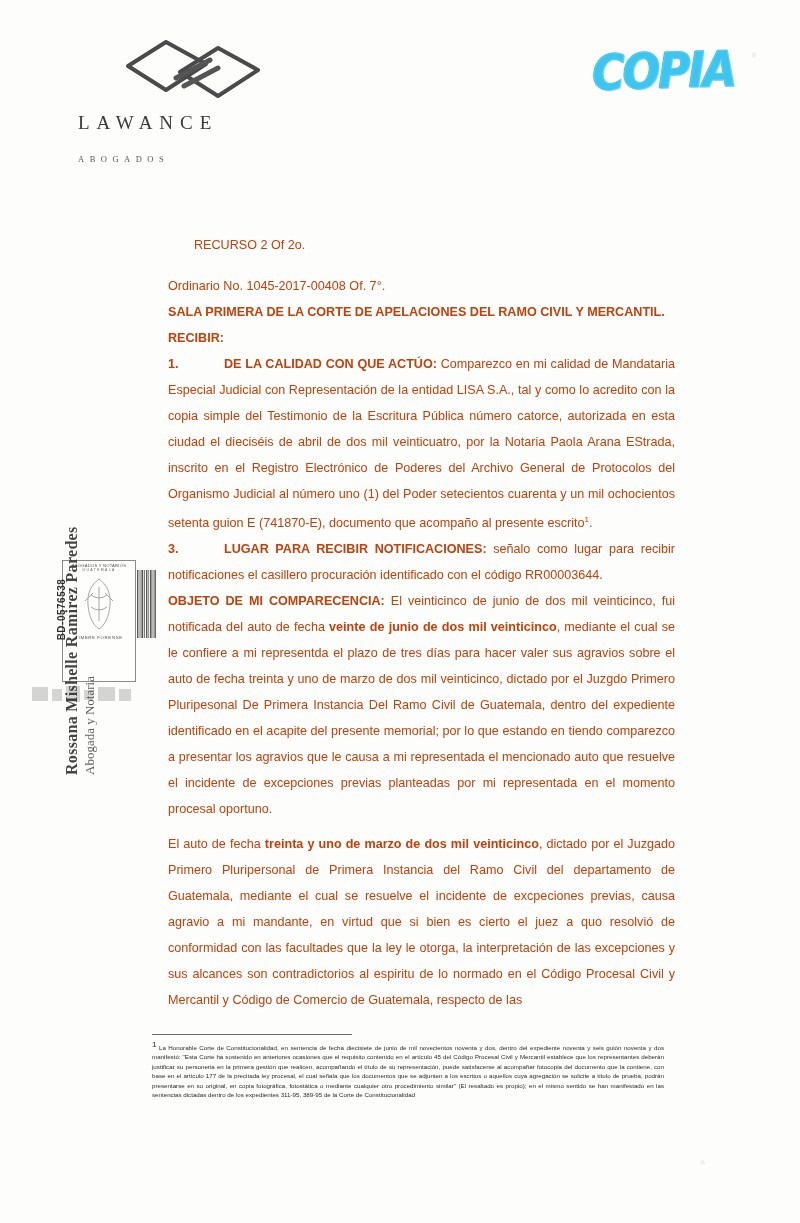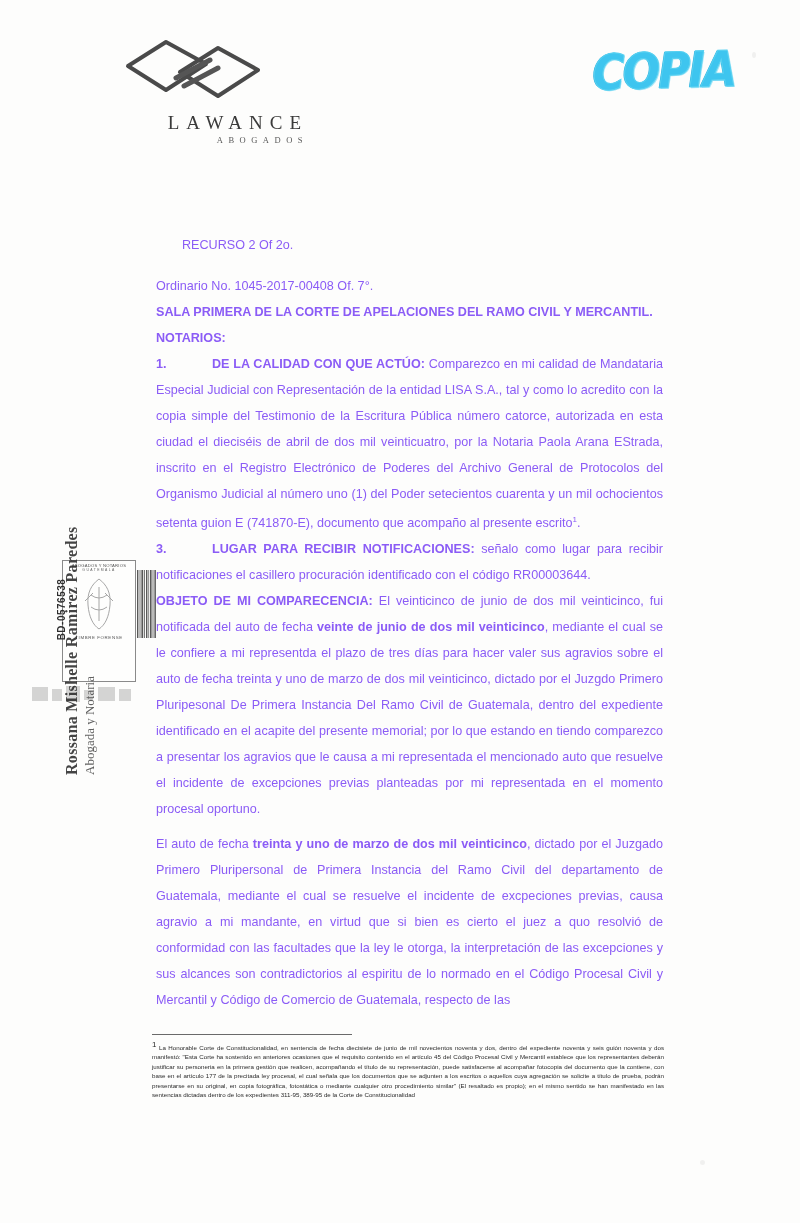--- a/index.html
+++ b/index.html
@@ -21,40 +21,40 @@
     inset: 0;
     background: #fdfdfc;
   }
 
   
   .letterhead {
     position: absolute;
     left: 78px;
     top: 34px;
     width: 230px;
-    text-align: right;
+    text-align: left;
   }
   .logo-mark {
     width: 150px;
     height: 72px;
     margin: 0 auto 6px auto;
     display: block;
   }
   .firm-name {
     font-size: 19px;
     letter-spacing: 7px;
     color: #3a3a3a;
     font-family: "Liberation Serif", serif;
     white-space: nowrap;
   }
   .firm-sub {
     font-size: 8.5px;
     letter-spacing: 5.5px;
     color: #5a5a5a;
-    margin-top: 1px;
+    margin-top: 20px;
     font-family: "Liberation Serif", serif;
   }
 
   
   .copia-stamp {
     position: absolute;
     left: 592px;
     top: 44px;
     font-size: 44px;
     font-weight: bold;
@@ -65,26 +65,26 @@
     transform: scaleY(1.12) rotate(-1.5deg);
     transform-origin: left top;
     opacity: 0.92;
     font-family: "DejaVu Sans", sans-serif;
     -webkit-text-stroke: 1px #49cdf0;
   }
 
   
   .doc-body {
     position: absolute;
-    left: 156px;
+    left: 168px;
     top: 232px;
     width: 507px;
     font-size: 12.6px;
     line-height: 26px;
-    color: #8b5cf6;
+    color: #c2410c;
     text-align: justify;
   }
   .doc-body p {
     margin: 0;
   }
   .indent-line {
     padding-left: 26px;
   }
   .gap-sm { height: 15px; }
   .gap-xs { height: 9px; }
@@ -313,21 +313,21 @@
 
   <div class="doc-body">
 
     <p class="indent-line">RECURSO 2 Of 2o.</p>
     <div class="gap-sm"></div>
 
     <p>Ordinario No. 1045-2017-00408 Of. 7°.</p>
     <p class="b">SALA PRIMERA DE LA CORTE DE APELACIONES DEL RAMO CIVIL Y MERCANTIL.</p>
 
 
-    <p class="b">NOTARIOS:</p>
+    <p class="b">RECIBIR:</p>
 
     <p><span class="num">1.</span><b>DE LA CALIDAD CON QUE ACTÚO:</b><span> Comparezco en mi calidad de Mandataria Especial Judicial con Representación de la entidad LISA S.A., tal y como lo acredito con la copia simple del Testimonio de la Escritura Pública número catorce, autorizada en esta ciudad el dieciséis de abril de dos mil veinticuatro, por la Notaria Paola Arana EStrada, inscrito en el Registro Electrónico de Poderes del Archivo General de Protocolos del Organismo Judicial al número uno (1) del Poder setecientos cuarenta y un mil ochocientos setenta guion E (741870-E), documento  que acompaño al presente escrito</span><sup>1</sup><span>.</span></p>
 
 
     <p><span class="num">3.</span><b>LUGAR PARA RECIBIR NOTIFICACIONES:</b><span> señalo como lugar para recibir notificaciones el casillero procuración identificado con el código RR00003644.</span></p>
 
     <p><b>OBJETO DE MI COMPARECENCIA:</b><span>  El veinticinco de junio de dos mil veinticinco, fui notificada del auto de fecha </span><b>veinte de junio de dos mil veinticinco</b><span>, mediante el cual se le confiere a mi representda el plazo de tres días para hacer valer sus agravios sobre el auto de fecha treinta y uno de marzo de dos mil veinticinco, dictado por el Juzgdo Primero Pluripesonal De Primera Instancia Del Ramo Civil de Guatemala, dentro del expediente identificado en el acapite del presente memorial; por lo que estando en tiendo comparezco a presentar los agravios que le causa a mi representada el mencionado auto que resuelve el incidente de excepciones previas planteadas por mi representada en el momento procesal oportuno.</span></p>
 
     <div class="gap-xs"></div>
 

